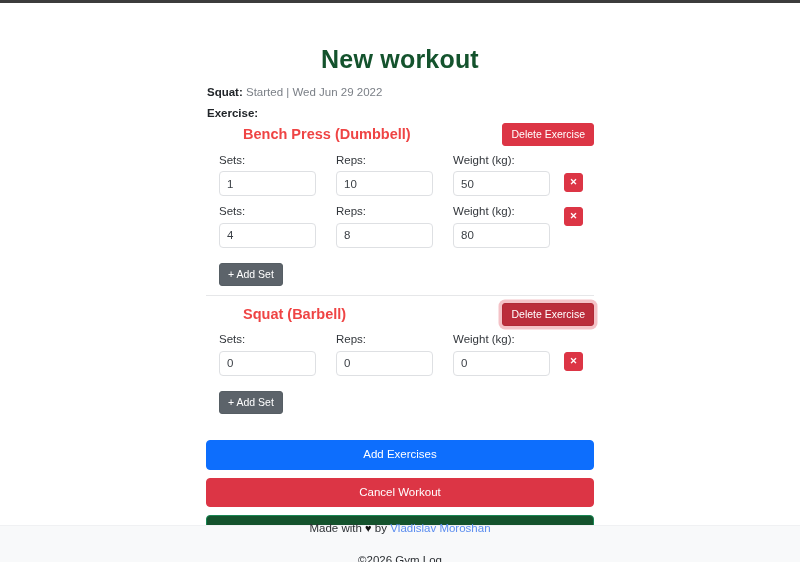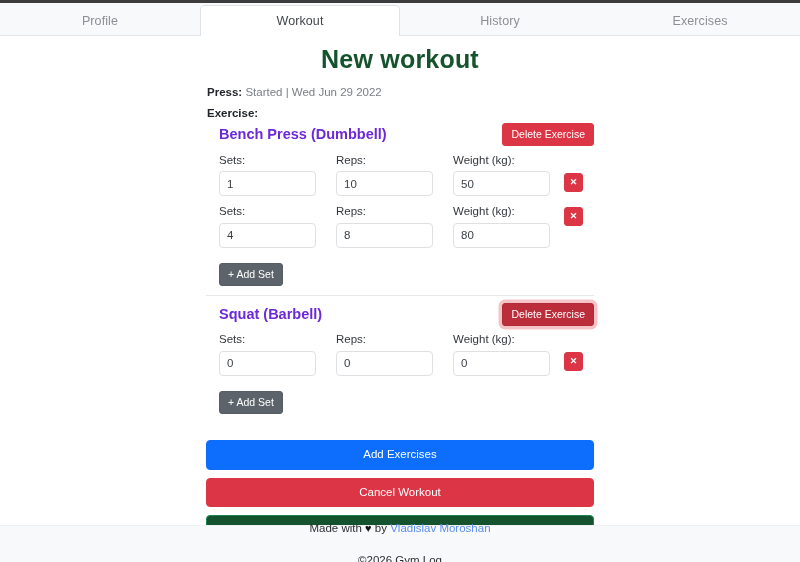--- a/index.html
+++ b/index.html
@@ -107,22 +107,23 @@
     display: flex;
     align-items: center;
     justify-content: space-between;
     margin-bottom: 9px;
     position: relative;
     height: 20px;
   }
   .ex-name {
     font-size: 14.5px;
     font-weight: 700;
-    color: #6d28d9;
+    color: #ef4444;
     line-height: 1;
+    margin-left: 24px;
   }
 
   .btn {
     font-family: "Liberation Sans", sans-serif;
     border: 1px solid transparent;
     border-radius: 4px;
     color: #fff;
     cursor: pointer;
     line-height: 1;
     white-space: nowrap;
@@ -244,42 +245,28 @@
     cursor: pointer;
   }
 </style>
 </head>
 <body>
 
 <div id="app">
 
   <div class="top-strip"></div>
 
-  <nav class="tabbar" id="tabbar">
-      <div class="tab">
-        <span>Profile</span>
-      </div>
-      <div class="tab active">
-        <span>Workout</span>
-      </div>
-      <div class="tab">
-        <span>History</span>
-      </div>
-      <div class="tab">
-        <span>Exercises</span>
-      </div>
-    </nav>
 
   <div class="page">
     <div class="container">
 
       <h1 class="page-title">New workout</h1>
 
       <p class="status-line">
-        <b>Press:</b>
+        <b>Squat:</b>
         <span>Started | Wed Jun 29 2022</span>
       </p>
 
       <p class="exercises-label">Exercise:</p>
 
       <div id="exercise-list">
           <div class="exercise"><div class="ex-head">
               <span class="ex-name">Bench Press (Dumbbell)</span>
               <button class="btn btn-del-ex">Delete Exercise</button>
             </div><div class="set-row">

